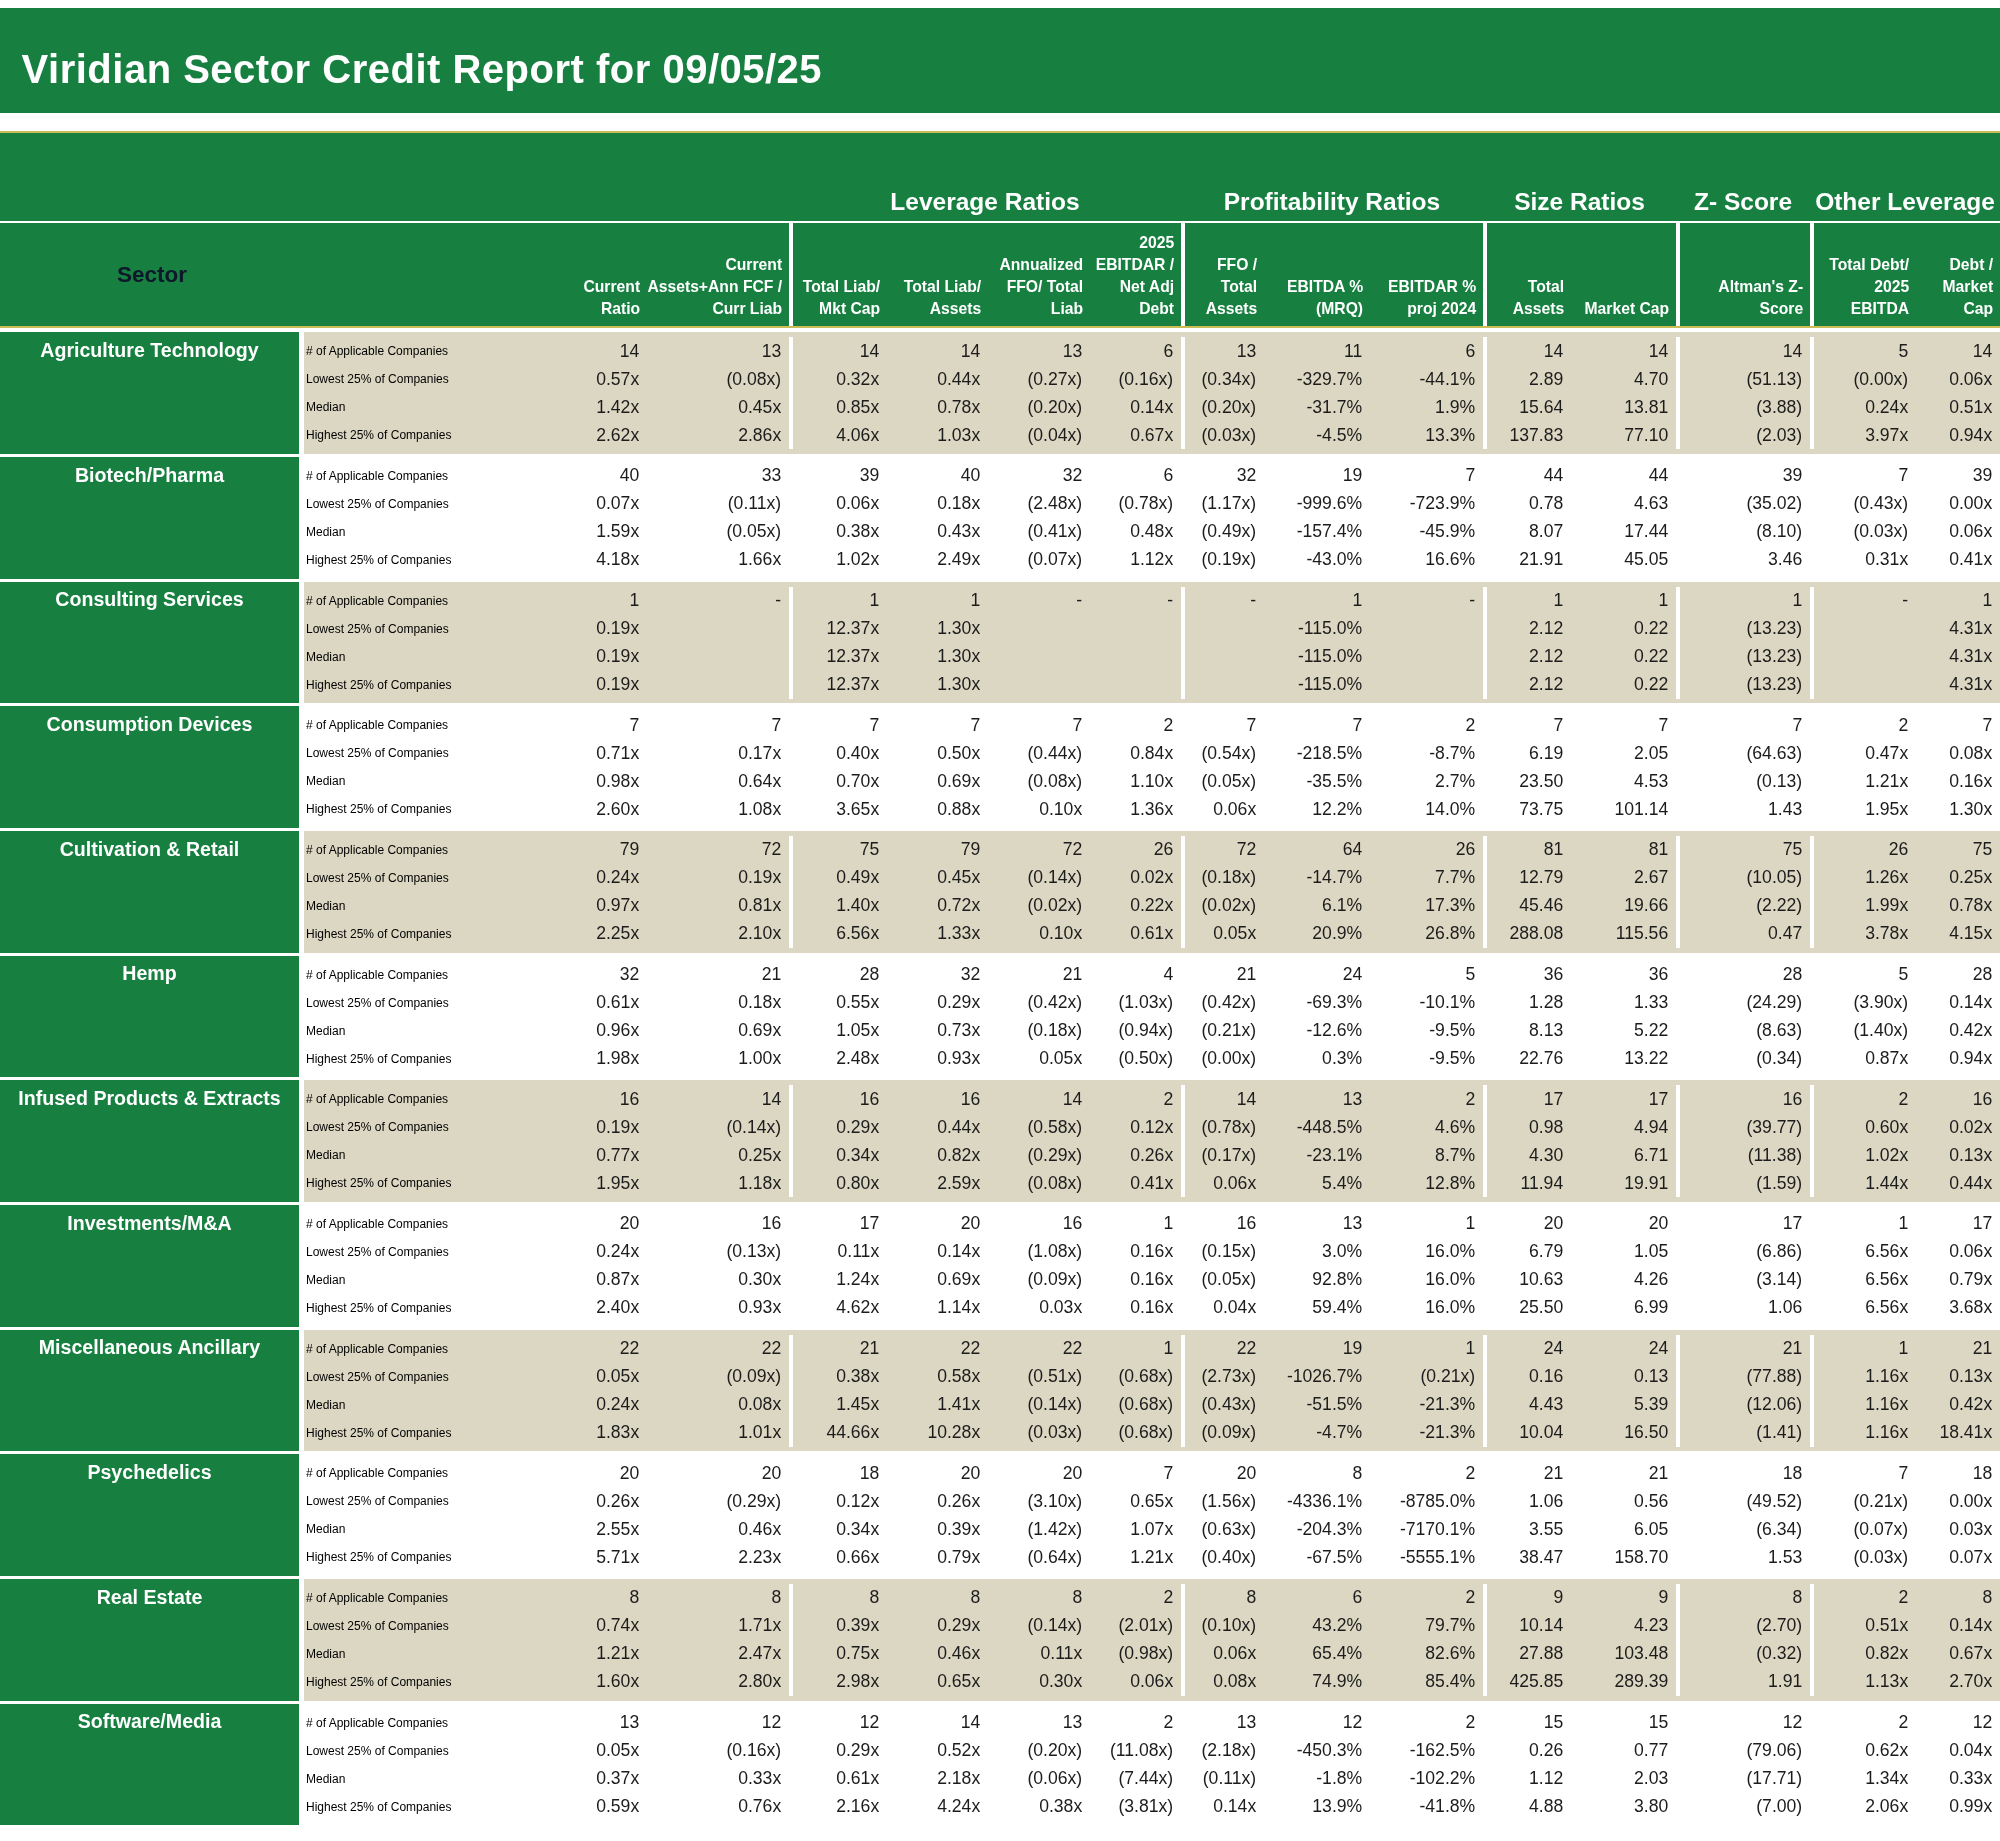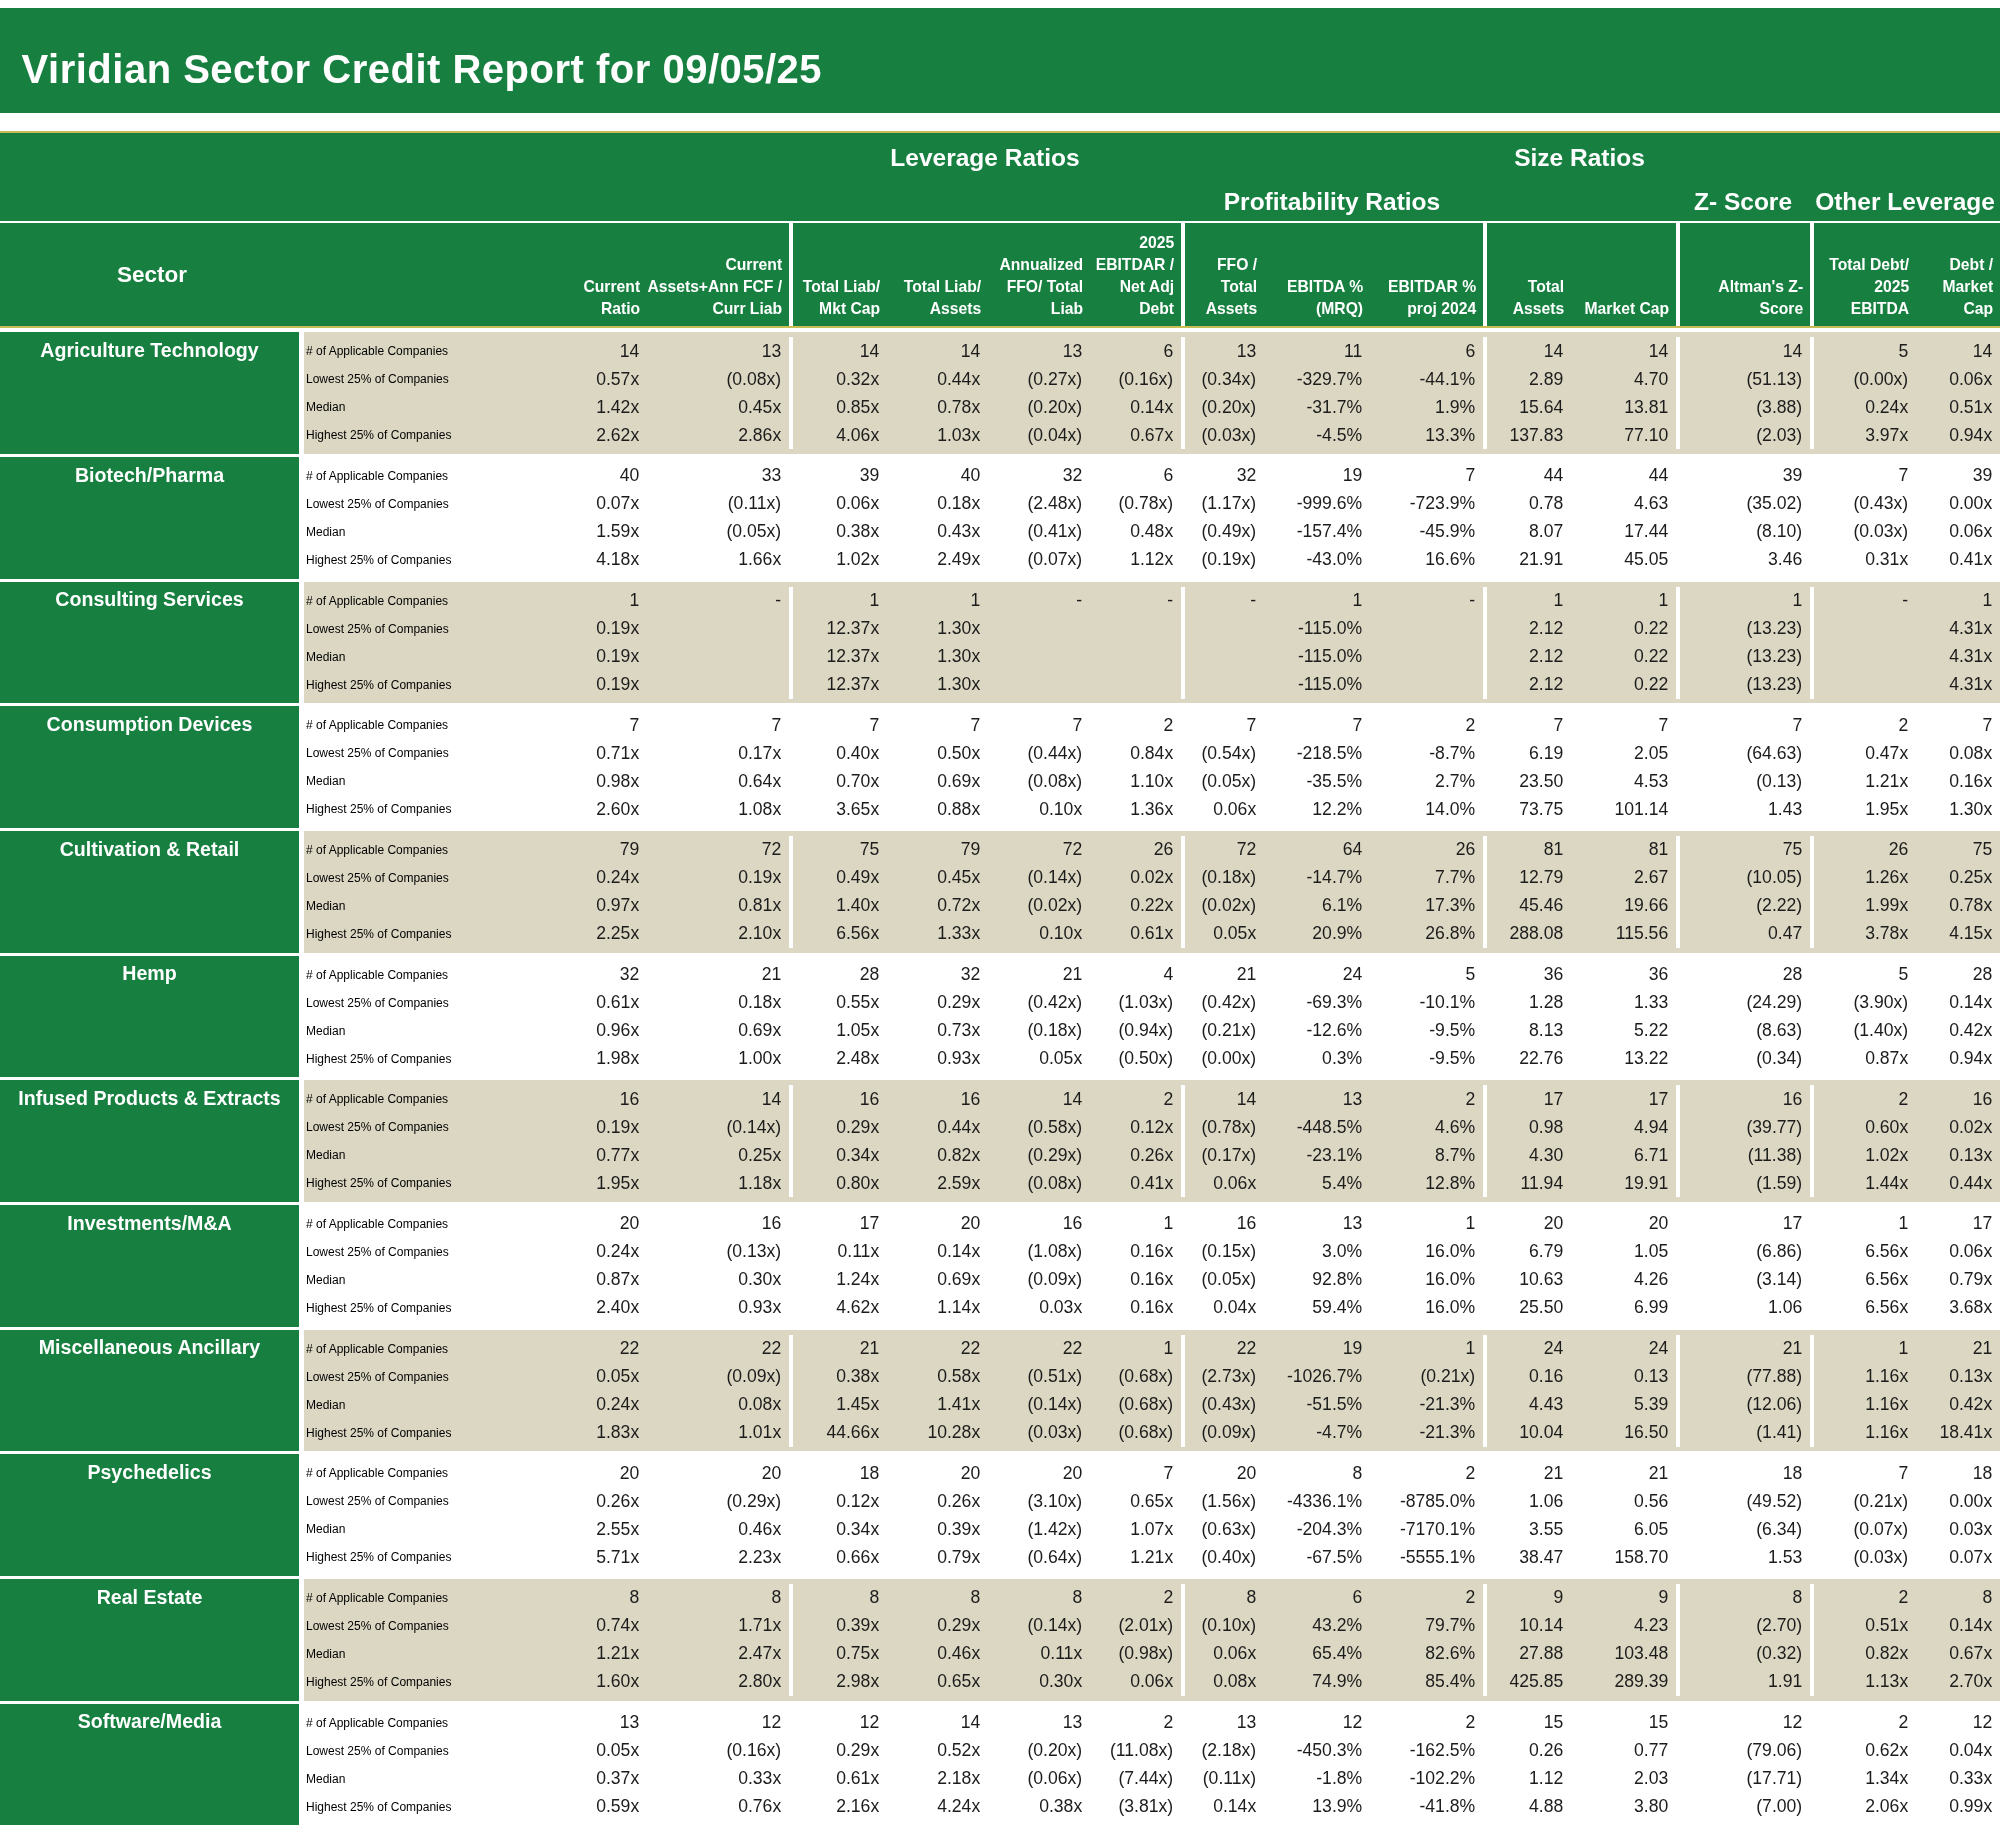--- a/index.html
+++ b/index.html
@@ -28,21 +28,21 @@
     white-space:nowrap;
   }
   .g0 { grid-column:3 / span 2; }
   .g1 { grid-column:5 / span 4; }
   .g2 { grid-column:9 / span 3; }
   .g3 { grid-column:12 / span 2; }
   .g4 { grid-column:14 / span 1; }
   .g5 { grid-column:15 / span 2; }
   .hdr-bot { border-top:2.9px solid #ffffff; height:105px; }
   .sector-hd {
-    grid-column:1; color:#ffffff; font-weight:bold; font-size:22.5px;
+    grid-column:1; color:#0f172a; font-weight:bold; font-size:22.5px;
     display:flex; align-items:center; justify-content:center;
   }
   .hspacer { grid-column:2; }
   .hcell {
     color:#fff; font-weight:bold; font-size:15.7px; line-height:1.4;
     display:flex; align-items:flex-end; justify-content:flex-end;
     text-align:right; white-space:pre-line; padding:0 6.9px 6.9px 0;
   }
   .hdr-bot .grp { border-left:4.9px solid #ffffff; }
   
@@ -74,22 +74,22 @@
 </head>
 <body>
 
 <div class="titlebar">
   <h1>Viridian Sector Credit Report for 09/05/25</h1>
 </div>
 
 <div class="hdr">
   <div class="hdr-top cols">
     <div class="gcell g1">Leverage Ratios</div>
+    <div class="gcell g2">Profitability Ratios</div>
     <div class="gcell g3">Size Ratios</div>
-    <div class="gcell g2">Profitability Ratios</div>
     <div class="gcell g4">Z- Score</div>
     <div class="gcell g5">Other Leverage</div>
   </div>
   <div class="hdr-bot cols">
     <div class="sector-hd">Sector</div>
     <div class="hspacer"></div>
     <div class="hcell">Current
 Ratio</div>
     <div class="hcell">Current
 Assets+Ann FCF /

